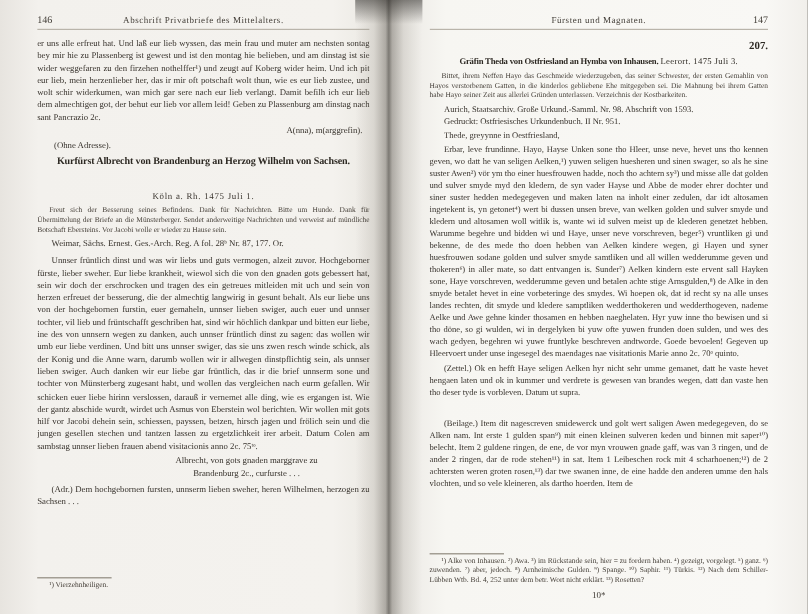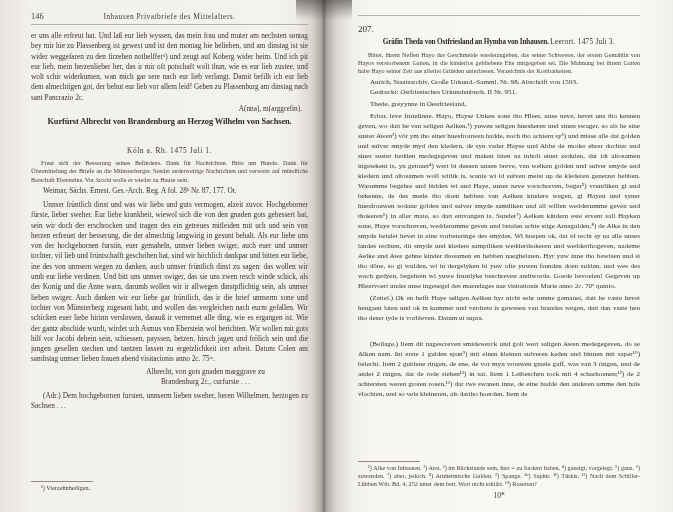--- a/index.html
+++ b/index.html
@@ -39,21 +39,21 @@
   .head .pn.right{text-align:right;}
   .head-rule{border:0;border-top:1px solid #b9b4aa;margin:3px 0 0 0;}
 
   .bodytext{font-size:7.3px;line-height:10.3px;text-align:justify;
             text-justify:inter-word;color:#37322c;}
   .page.right .bodytext{font-size:7.1px;line-height:10px;}
   .indent{text-indent:12px;}
   .small{font-size:6.2px;line-height:8.1px;text-align:justify;color:#443e37;}
   .small.indent{text-indent:10px;}
 
-  .secnum{text-align:left;font-weight:normal;font-size:9px;margin-top:8px;color:#2d2923;}
+  .secnum{text-align:right;font-weight:bold;font-size:9px;margin-top:8px;color:#2d2923;}
   .sectitle{text-align:center;font-weight:bold;color:#2d2923;margin-top:3px;
             font-size:8.4px;line-height:10px;letter-spacing:-.1px;}
   .page.right .sectitle{font-size:7.2px;letter-spacing:-.15px;}
   .sectitle .plain{font-weight:normal;letter-spacing:.3px;}
   .dateline{text-align:center;font-size:7.4px;letter-spacing:.6px;margin-top:19px;color:#3a352f;}
 
   .mt2{margin-top:2px;} .mt3{margin-top:2px;} .mt6{margin-top:6px;}
   .sig-right{text-align:right;padding-right:6px;margin-top:1px;}
   .sig-center{margin-left:72px;text-align:center;margin-top:2px;line-height:10.6px;}
 
@@ -65,29 +65,30 @@
 </style>
 </head>
 <body>
 
 <div id="screen">
 
   <div class="page left">
     <div class="flow">
       <div class="head">
         <span class="pn">146</span>
-        <span class="rh">Inhausen Privatbriefe des Mittelalters.</span>
+        <span class="rh">Abschrift Privatbriefe des Mittelalters.</span>
         <span class="pn"></span>
       </div>
       <hr class="head-rule">
 
       <p class="bodytext mt6" style="margin:6px 0 0 0;">er uns alle erfreut hat. Und laß eur lieb wyssen, das mein frau und muter am nechsten sontag bey mir hie zu Plassenberg ist gewest und ist den montag hie belieben, und am dinstag ist sie wider weggefaren zu den firzehen nothelffer¹) und zeugt auf Koberg wider heim. Und ich pit eur lieb, mein herzenlieber her, das ir mir oft potschaft wolt thun, wie es eur lieb zustee, und wolt schir widerkumen, wan mich gar sere nach eur lieb verlangt. Damit befilh ich eur lieb dem almechtigen got, der behut eur lieb vor allem leid! Geben zu Plassenburg am dinstag nach sant Pancrazio 2c.</p>
 
       <div class="bodytext sig-right">A(nna), m(arggrefin).</div>
 
+      <div class="bodytext mt3" style="text-indent:14px;">(Ohne Adresse).</div>
 
 
       <div class="sectitle">Kurfürst Albrecht von Brandenburg an Herzog Wilhelm von Sachsen.</div>
 
       <div class="dateline">Köln a. Rh.  1475 Juli 1.</div>
 
       <p class="small indent" style="margin:4px 0 0 0;">Freut sich der Besserung seines Befindens. Dank für Nachrichten. Bitte um Hunde. Dank für Übermittelung der Briefe an die Münsterberger. Sendet anderweitige Nachrichten und verweist auf mündliche Botschaft Ebersteins. Vor Jacobi wolle er wieder zu Hause sein.</p>
 
       <div class="bodytext mt3 indent">Weimar, Sächs. Ernest. Ges.-Arch. Reg. A fol. 28ᵇ Nr. 87, 177.  Or.</div>
 
@@ -100,20 +101,25 @@
     </div>
 
     <div class="footer">
       <hr class="fn-rule">
       <div class="small" style="text-indent:10px;">¹) Vierzehnheiligen.</div>
     </div>
   </div>
 
   <div class="page right">
     <div class="flow">
+      <div class="head">
+        <span class="pn"></span>
+        <span class="rh">Fürsten und Magnaten.</span>
+        <span class="pn right">147</span>
+      </div>
       <hr class="head-rule">
 
       <div class="secnum">207.</div>
 
       <div class="sectitle">
         <span>Gräfin Theda von Ostfriesland an Hymba von Inhausen.</span>
         <span class="plain">Leerort.  1475 Juli 3.</span>
       </div>
 
       <p class="small indent" style="margin:4px 0 0 0;">Bittet, ihrem Neffen Hayo das Geschmeide wiederzugeben, das seiner Schwester, der ersten Gemahlin von Hayos verstorbenem Gatten, in die kinderlos gebliebene Ehe mitgegeben sei. Die Mahnung bei ihrem Gatten habe Hayo seiner Zeit aus allerlei Gründen unterlassen. Verzeichnis der Kostbarkeiten.</p>

